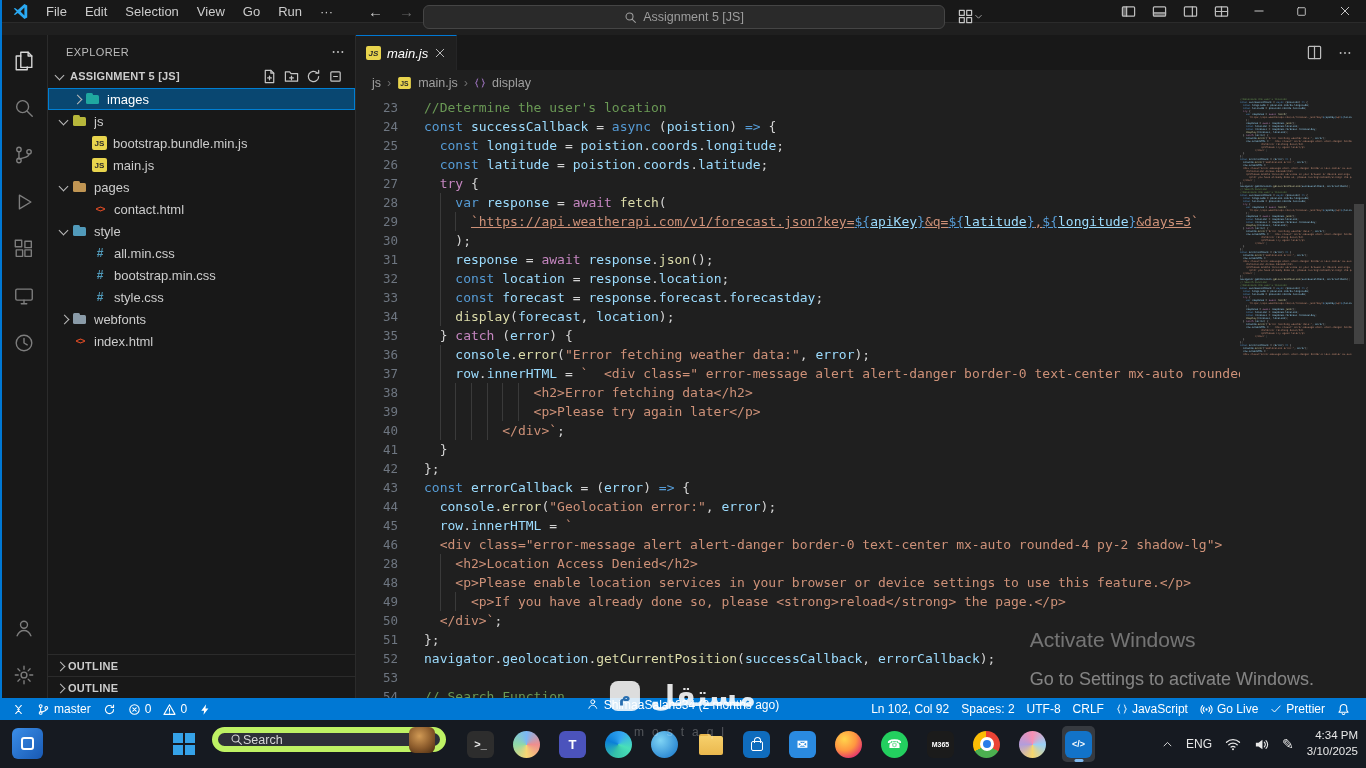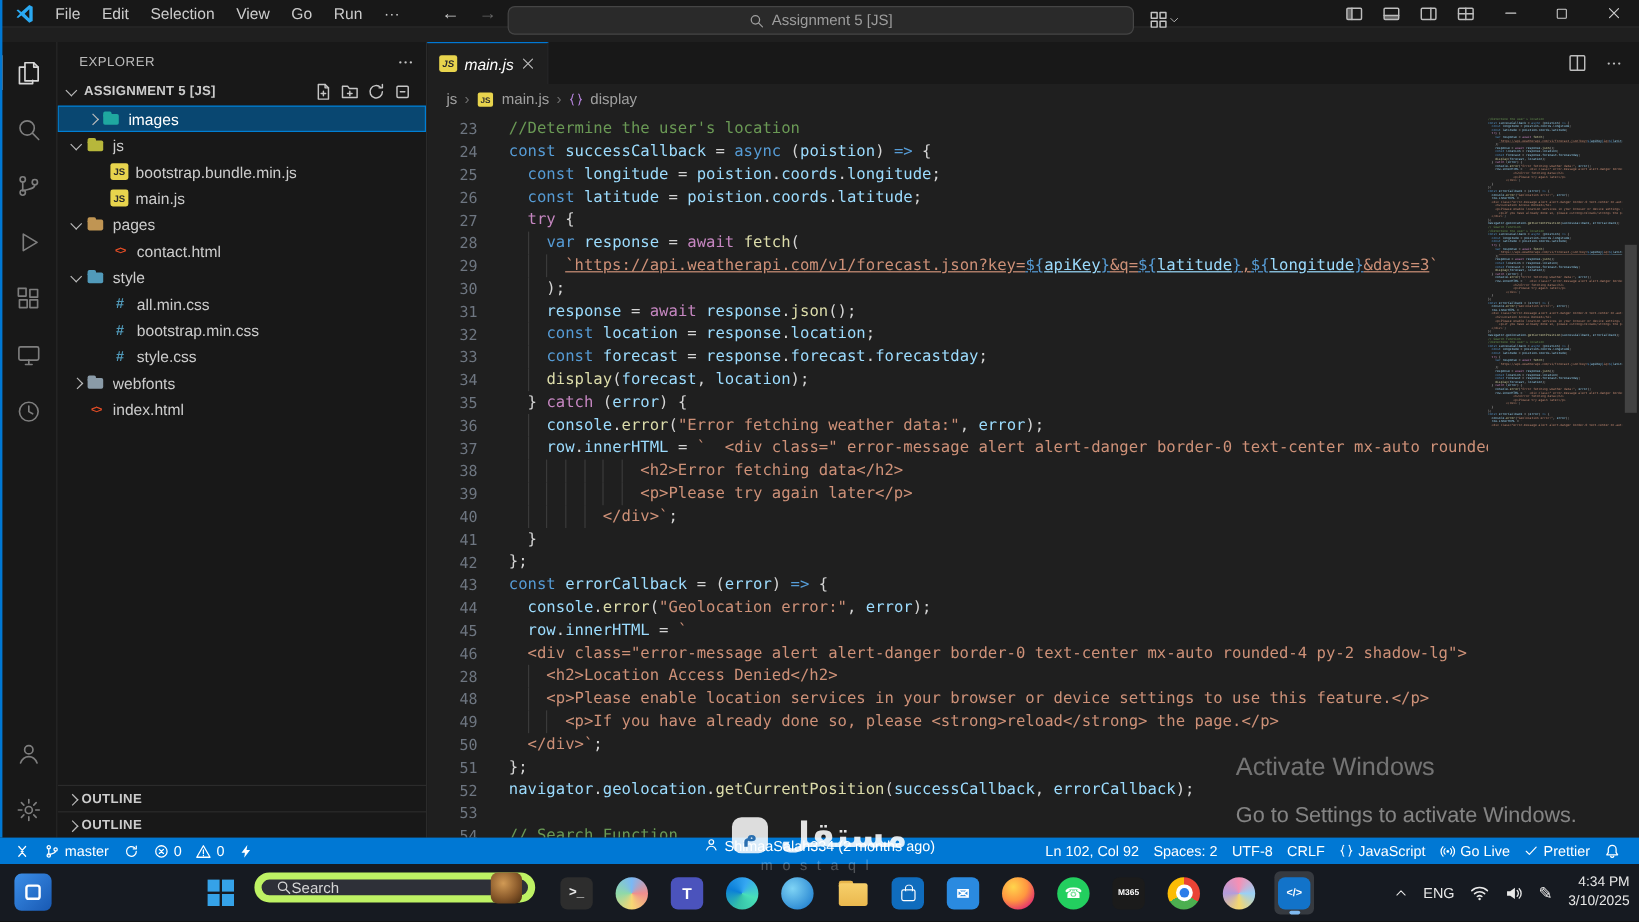--- a/index.html
+++ b/index.html
@@ -125,21 +125,21 @@
   .tray-it{display:flex;align-items:center}
   .tray-it.pen{font-size:14px}
   .clock{text-align:right;font-size:11.5px;line-height:1.35}
 
   
   .edge-accent{position:absolute;left:0;top:0;width:2px;height:698px;background:#0078d4;z-index:40}
   .mostaql{position:absolute;left:50%;top:679px;transform:translateX(-50%);z-index:50;pointer-events:none;text-align:center}
   .mq-row{display:flex;align-items:center;gap:10px;justify-content:center}
   .mq-logo{width:30px;height:30px;border-radius:8px;background:rgba(255,255,255,.85);display:flex;align-items:center;justify-content:center;font-weight:700;color:#2a6fb0;font-size:16px;font-family:"DejaVu Sans",sans-serif}
   .mq-ar{font-size:29px;font-weight:700;color:rgba(255,255,255,.88);font-family:"DejaVu Sans",sans-serif}
-  .mq-en{margin-top:1px;font-size:12px;letter-spacing:8px;color:rgba(255,255,255,.25)}
+  .mq-en{margin-top:12px;font-size:12px;letter-spacing:8px;color:rgba(255,255,255,.25)}
 </style>
 </head>
 <body>
 
 <div class="screen">
 
   <header class="titlebar">
     <span class="vsc-logo">
         <svg width="17" height="17" viewBox="0 0 24 24">
           <path fill="#2aa9f2" d="M17.5 1.5 8.2 10 4.3 7 2.5 7.9 6.6 12l-4.1 4.1 1.8.9 3.9-3 9.3 8.5 4-1.9v-17zM17.5 6.5v11L12 12z"></path>

